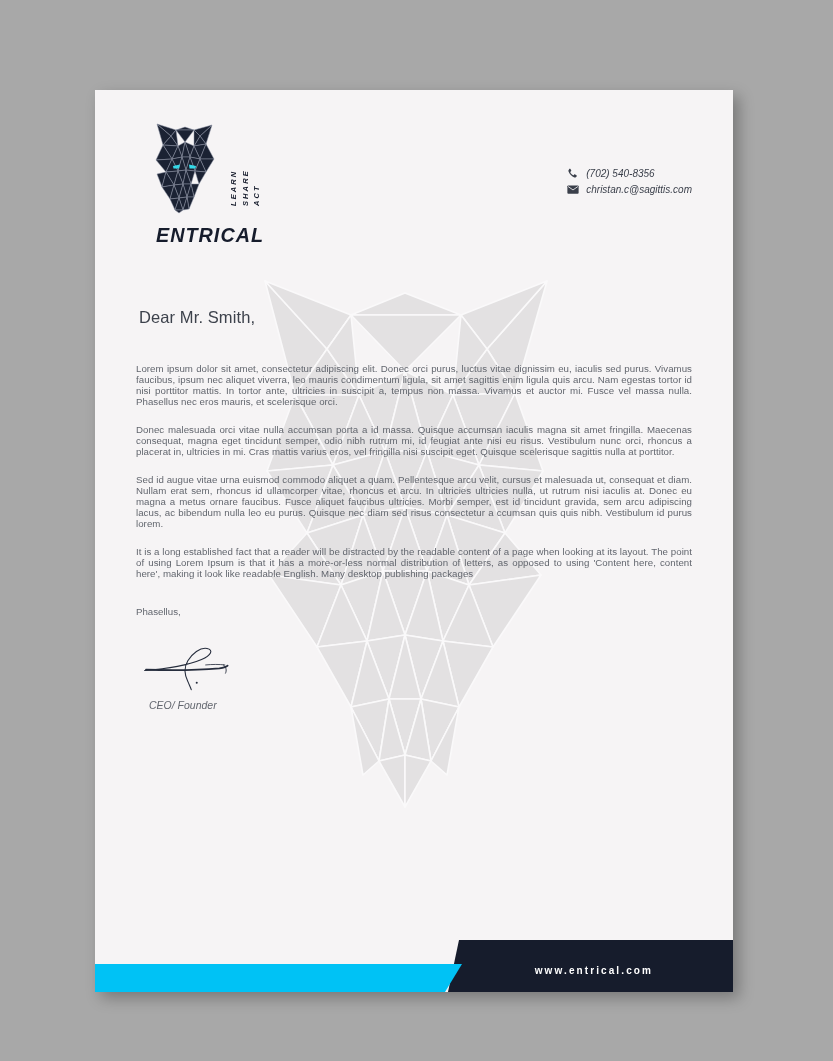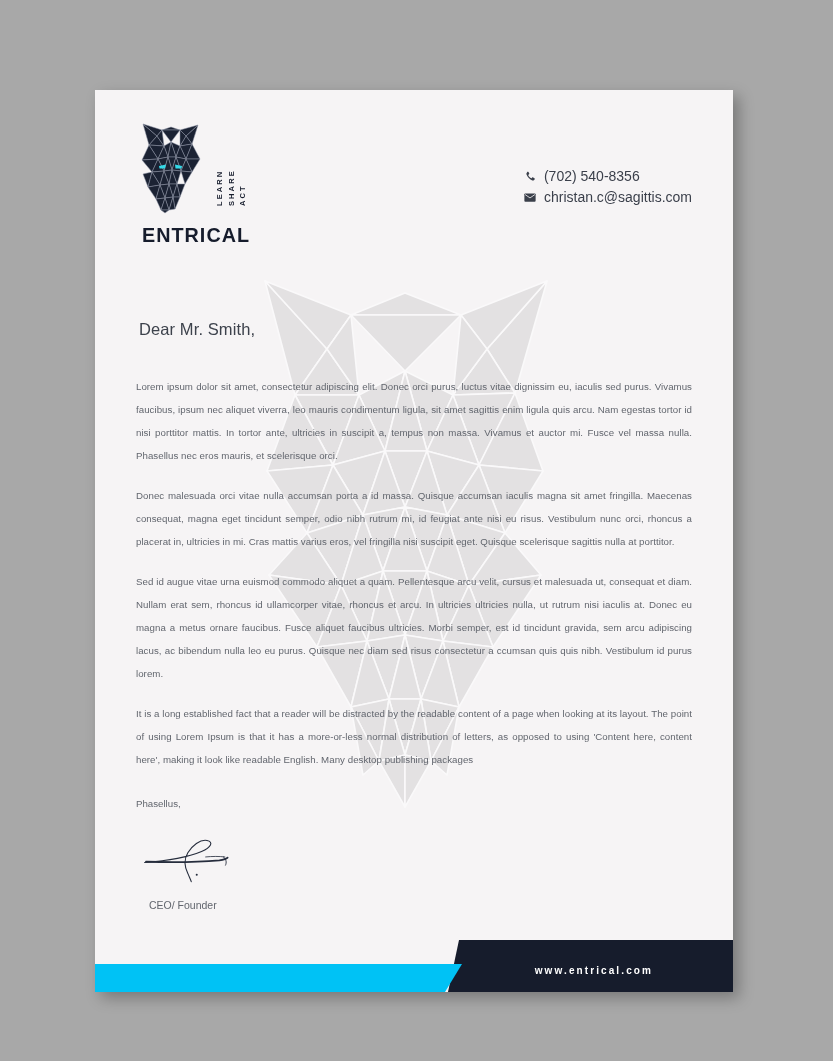--- a/index.html
+++ b/index.html
@@ -46,23 +46,24 @@
   .header {
     position: absolute;
     left: 0; top: 0;
     width: 100%;
     height: 160px;
     z-index: 3;
   }
 
   .logo-block {
     position: absolute;
-    left: 45px;
+    left: 59px;
     top: 32px;
     width: 180px;
+    font-style: italic;
   }
 
   .logo-row {
     display: flex;
     align-items: flex-start;
   }
 
   .wolf-mark { width: 62px; height: 92px; display: block; }
 
   .tagline {
@@ -101,56 +102,57 @@
   .contact {
     position: absolute;
     right: 41px;
     top: 78px;
     text-align: left;
   }
 
   .contact-line {
     display: flex;
     align-items: center;
-    font-size: 14px;
+    font-size: 10px;
     color: #3a3f4a;
     margin-bottom: 5px;
     white-space: nowrap;
     justify-content: flex-start;
+    font-style: italic;
   }
 
   .contact-ico {
     width: 13px;
     height: 11px;
     margin-right: 7px;
     flex: 0 0 13px;
     display: inline-flex;
     align-items: center;
     justify-content: center;
   }
 
   
   .body-area {
     position: absolute;
     left: 41px;
-    top: 230px;
+    top: 218px;
     width: 556px;
     z-index: 2;
   }
 
   .greeting {
     font-size: 16.5px;
     color: #3d424c;
     margin: 0 0 36px 3px;
     letter-spacing: 0.1px;
   }
 
   .para {
     font-size: 9.7px;
-    line-height: 23px;
+    line-height: 11px;
     color: #62666e;
     text-align: justify;
     margin: 0 0 17px 0;
     letter-spacing: 0.04px;
   }
 
   .closing {
     font-size: 9.7px;
     color: #62666e;
     margin: 27px 0 0 0;
@@ -167,22 +169,23 @@
     font-size: 13.5px;
     color: #3d424c;
     margin-top: 8px;
     margin-left: 6px;
     letter-spacing: 0.1px;
   }
 
   .sign-role {
     font-size: 10.5px;
     color: #62666e;
-    margin-top: 16px;
+    margin-top: 8px;
     margin-left: 7px;
+    font-style: italic;
   }
 
   
   .footer {
     position: absolute;
     left: 0;
     bottom: 0;
     width: 596px;
     height: 60px;
     z-index: 4;

